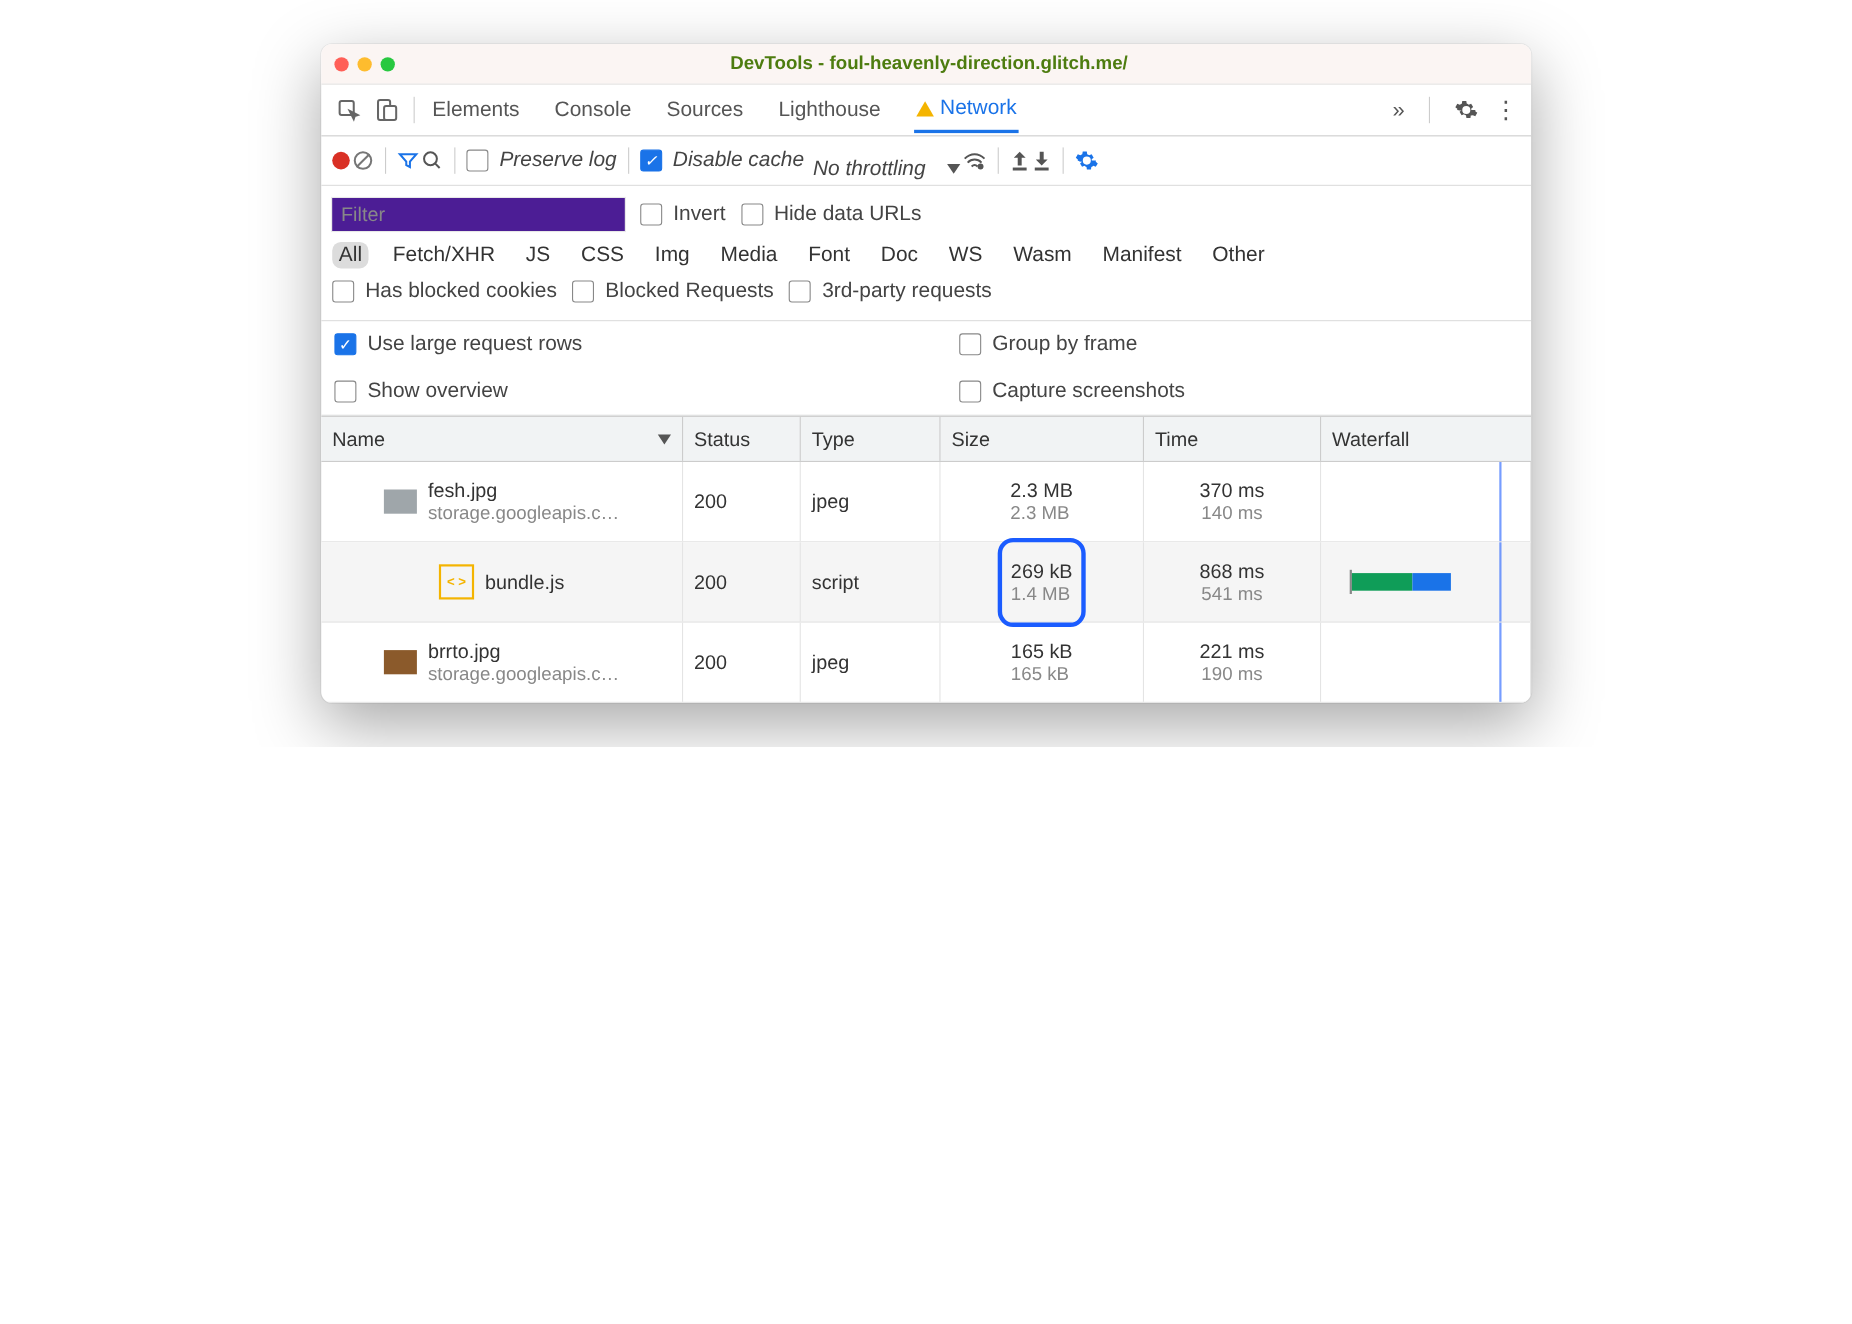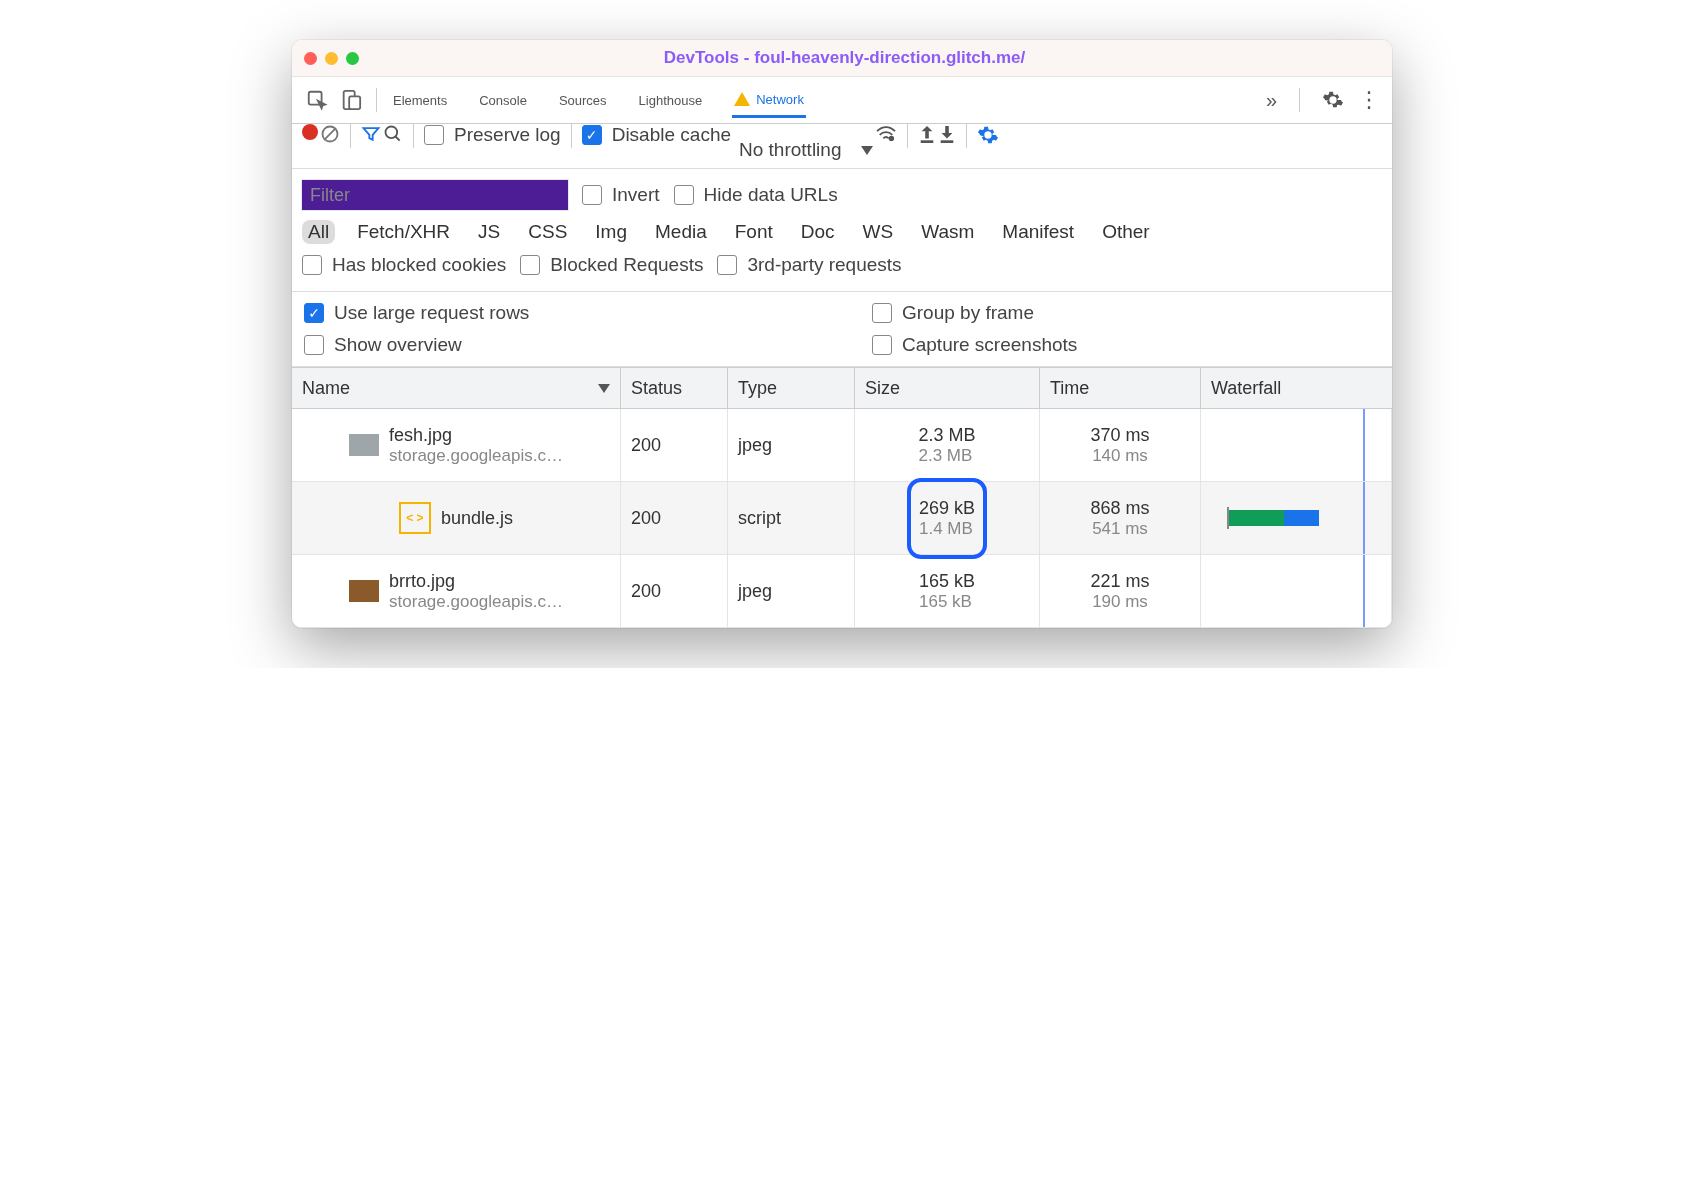--- a/index.html
+++ b/index.html
@@ -22,59 +22,59 @@
   background: #fbf5f3;
   height: 36px;
   display: flex;
   align-items: center;
   padding: 0 12px;
   border-bottom: 1px solid #e5e5e5;
 }
 .traffic { display:flex; gap:8px; }
 .dot { width:13px; height:13px; border-radius:50%; }
 .red{background:#ff5f57;} .yellow{background:#febc2e;} .green{background:#28c840;}
-.title { flex:1; text-align:center; font-weight:600; font-size:17px; color:#8b5cf6; }
+.title { flex:1; text-align:center; font-weight:600; font-size:17px; color:#4d7c0f; }
 
 
 .tabs-row {
   display:flex; align-items:center; height:46px; border-bottom:1px solid #ccc;
   padding:0 8px;
 }
 .tabs-row .iconbtn { width:34px; height:34px; display:flex; align-items:center; justify-content:center; color:#666; }
 .sep { width:1px; height:24px; background:#ccc; margin:0 8px; }
 .tabs { display:flex; gap:28px; margin-left:6px; flex:1; }
-.tab { font-size:13px; color:#555; padding:9px 2px; cursor:pointer; display:flex; align-items:center; gap:6px;}
+.tab { font-size:19px; color:#555; padding:9px 2px; cursor:pointer; display:flex; align-items:center; gap:6px;}
 .tab.active { color:#1a73e8; border-bottom:3px solid #1a73e8; padding-bottom:8px;}
 .warn-tri { width:0;height:0;border-left:8px solid transparent;border-right:8px solid transparent;border-bottom:14px solid #f4b400; position:relative;}
 .tabs-right { display:flex; align-items:center; gap:14px; margin-right:4px;}
 
 
 .toolbar {
-  display:flex; align-items:flex-start; height:44px; padding:0 10px; gap:2px; border-bottom:1px solid #ddd;
+  display:flex; align-items:center; height:44px; padding:0 10px; gap:2px; border-bottom:1px solid #ddd;font-style:italic;
 }
 .rec { width:16px; height:16px; border-radius:50%; background:#d93025; }
 .blue { color:#1a73e8; }
 .check { width:18px; height:18px; border:1.5px solid #888; border-radius:3px; display:inline-flex; align-items:center; justify-content:center; flex-shrink:0;}
 .check.on { background:#1a73e8; border-color:#1a73e8;}
 .check.on::after{content:"✓"; color:#fff; font-size:14px; line-height:1;}
 .lbl { font-size:19px; color:#444;}
 .dd { font-size:19px; color:#444; display:flex; align-items:center; gap:20px;}
 .tri-down{width:0;height:0;border-left:6px solid transparent;border-right:6px solid transparent;border-top:9px solid #555;}
 
 
 .filters { border-bottom:1px solid #ddd; padding:6px 10px 10px;}
 .filter-row{display:flex; align-items:center; gap:14px; padding:5px 0;}
 .filter-input{ width:250px; height:30px; background:#4c1d95; box-shadow:0 0 0 1px #e8e8e8; font-size:18px; color:#888; padding:0 8px; display:flex; align-items:center;}
 .types{display:flex; gap:16px; flex-wrap:wrap;}
 .type{font-size:19px; color:#333; padding:1px 6px; border-radius:8px;}
 .type.sel{background:#dcdcdc;}
 
 
 .opts{display:flex; padding:10px 12px; border-bottom:1px solid #ddd; gap:60px;}
-.optcol{display:flex; flex-direction:column; gap:10px; flex:1;}
+.optcol{display:flex; flex-direction:column; gap:21px; flex:1;}
 .opt{display:flex; align-items:center; gap:10px;}
 
 
 .thead{display:flex; background:#f1f3f4; border-bottom:1px solid #ccc; border-top:1px solid #ccc; height:40px; align-items:center; font-size:18px; color:#333;}
 .th{padding:0 10px; border-right:1px solid #ccc; height:100%; display:flex; align-items:center; gap:6px;}
 .c-name{width:308px;} .c-status{width:86px;} .c-type{width:106px;} .c-size{width:164px; justify-content:flex-start;} .c-time{width:140px;} .c-wf{flex:1; border-right:none;}
 
 .tbody{max-height:260px; overflow:hidden;}
 .row{display:flex; border-bottom:1px solid #e4e4e4; height:72px; align-items:stretch;}
 .row.alt{background:#f5f5f5;}

